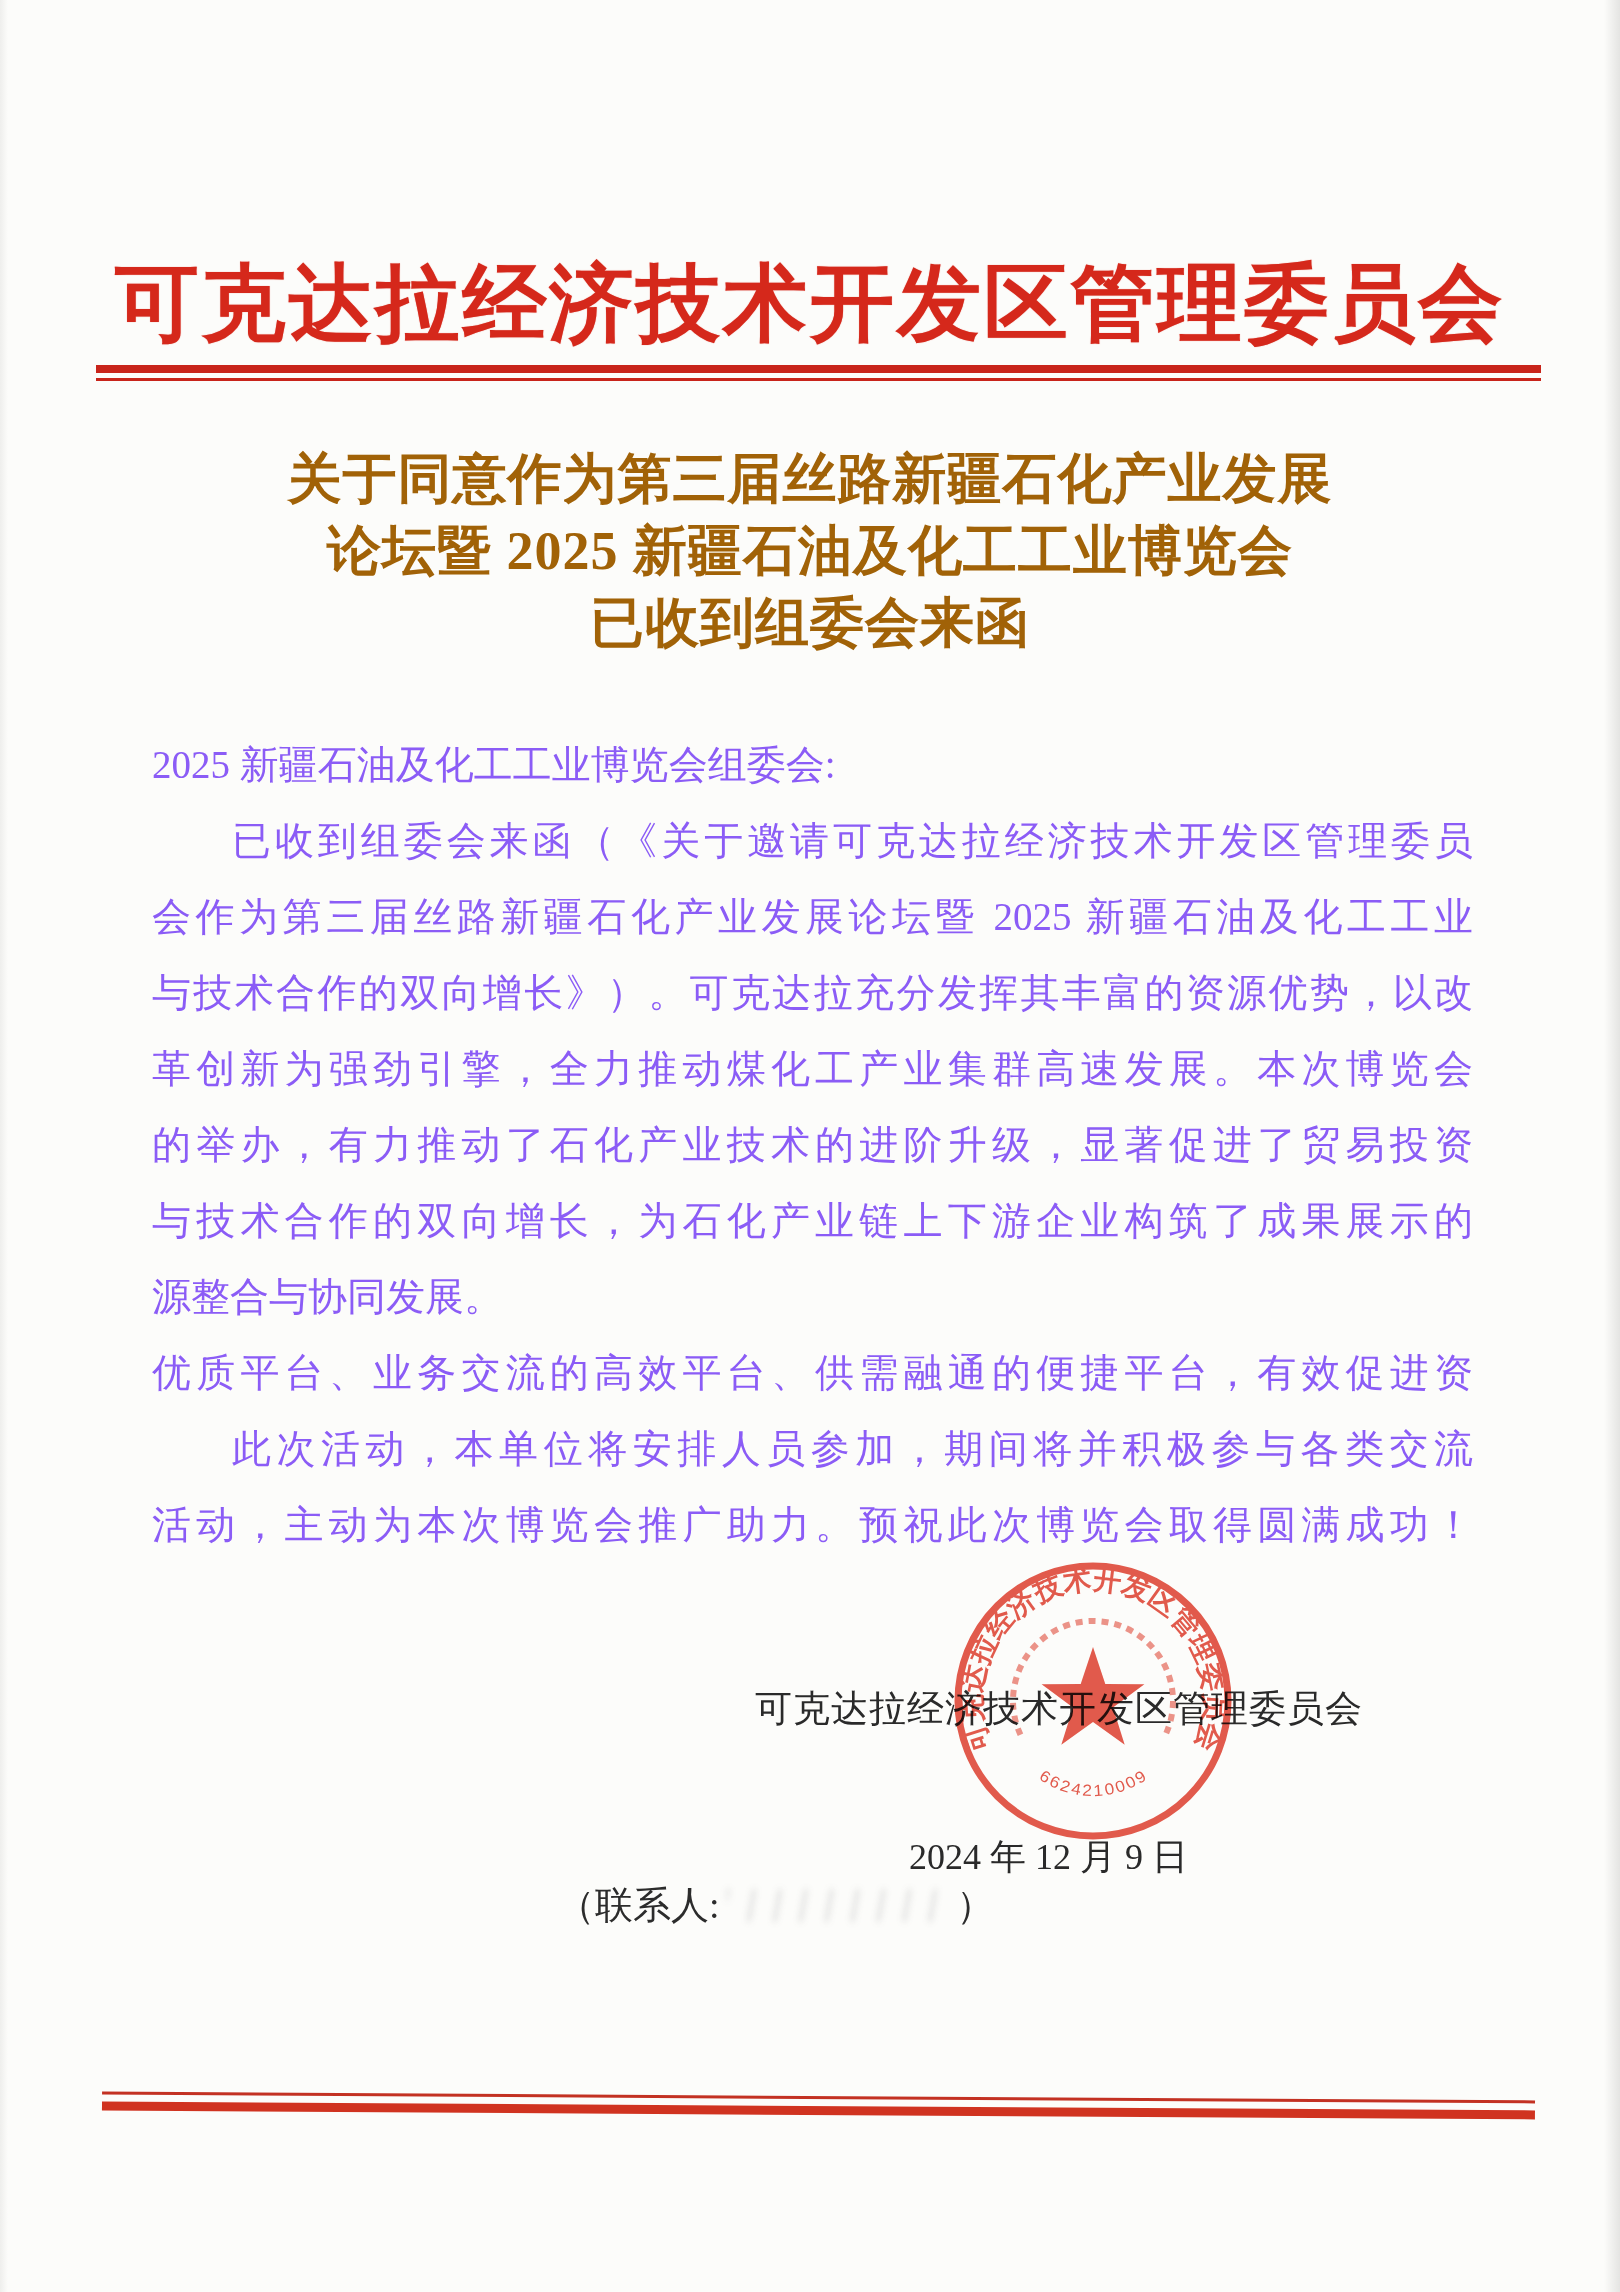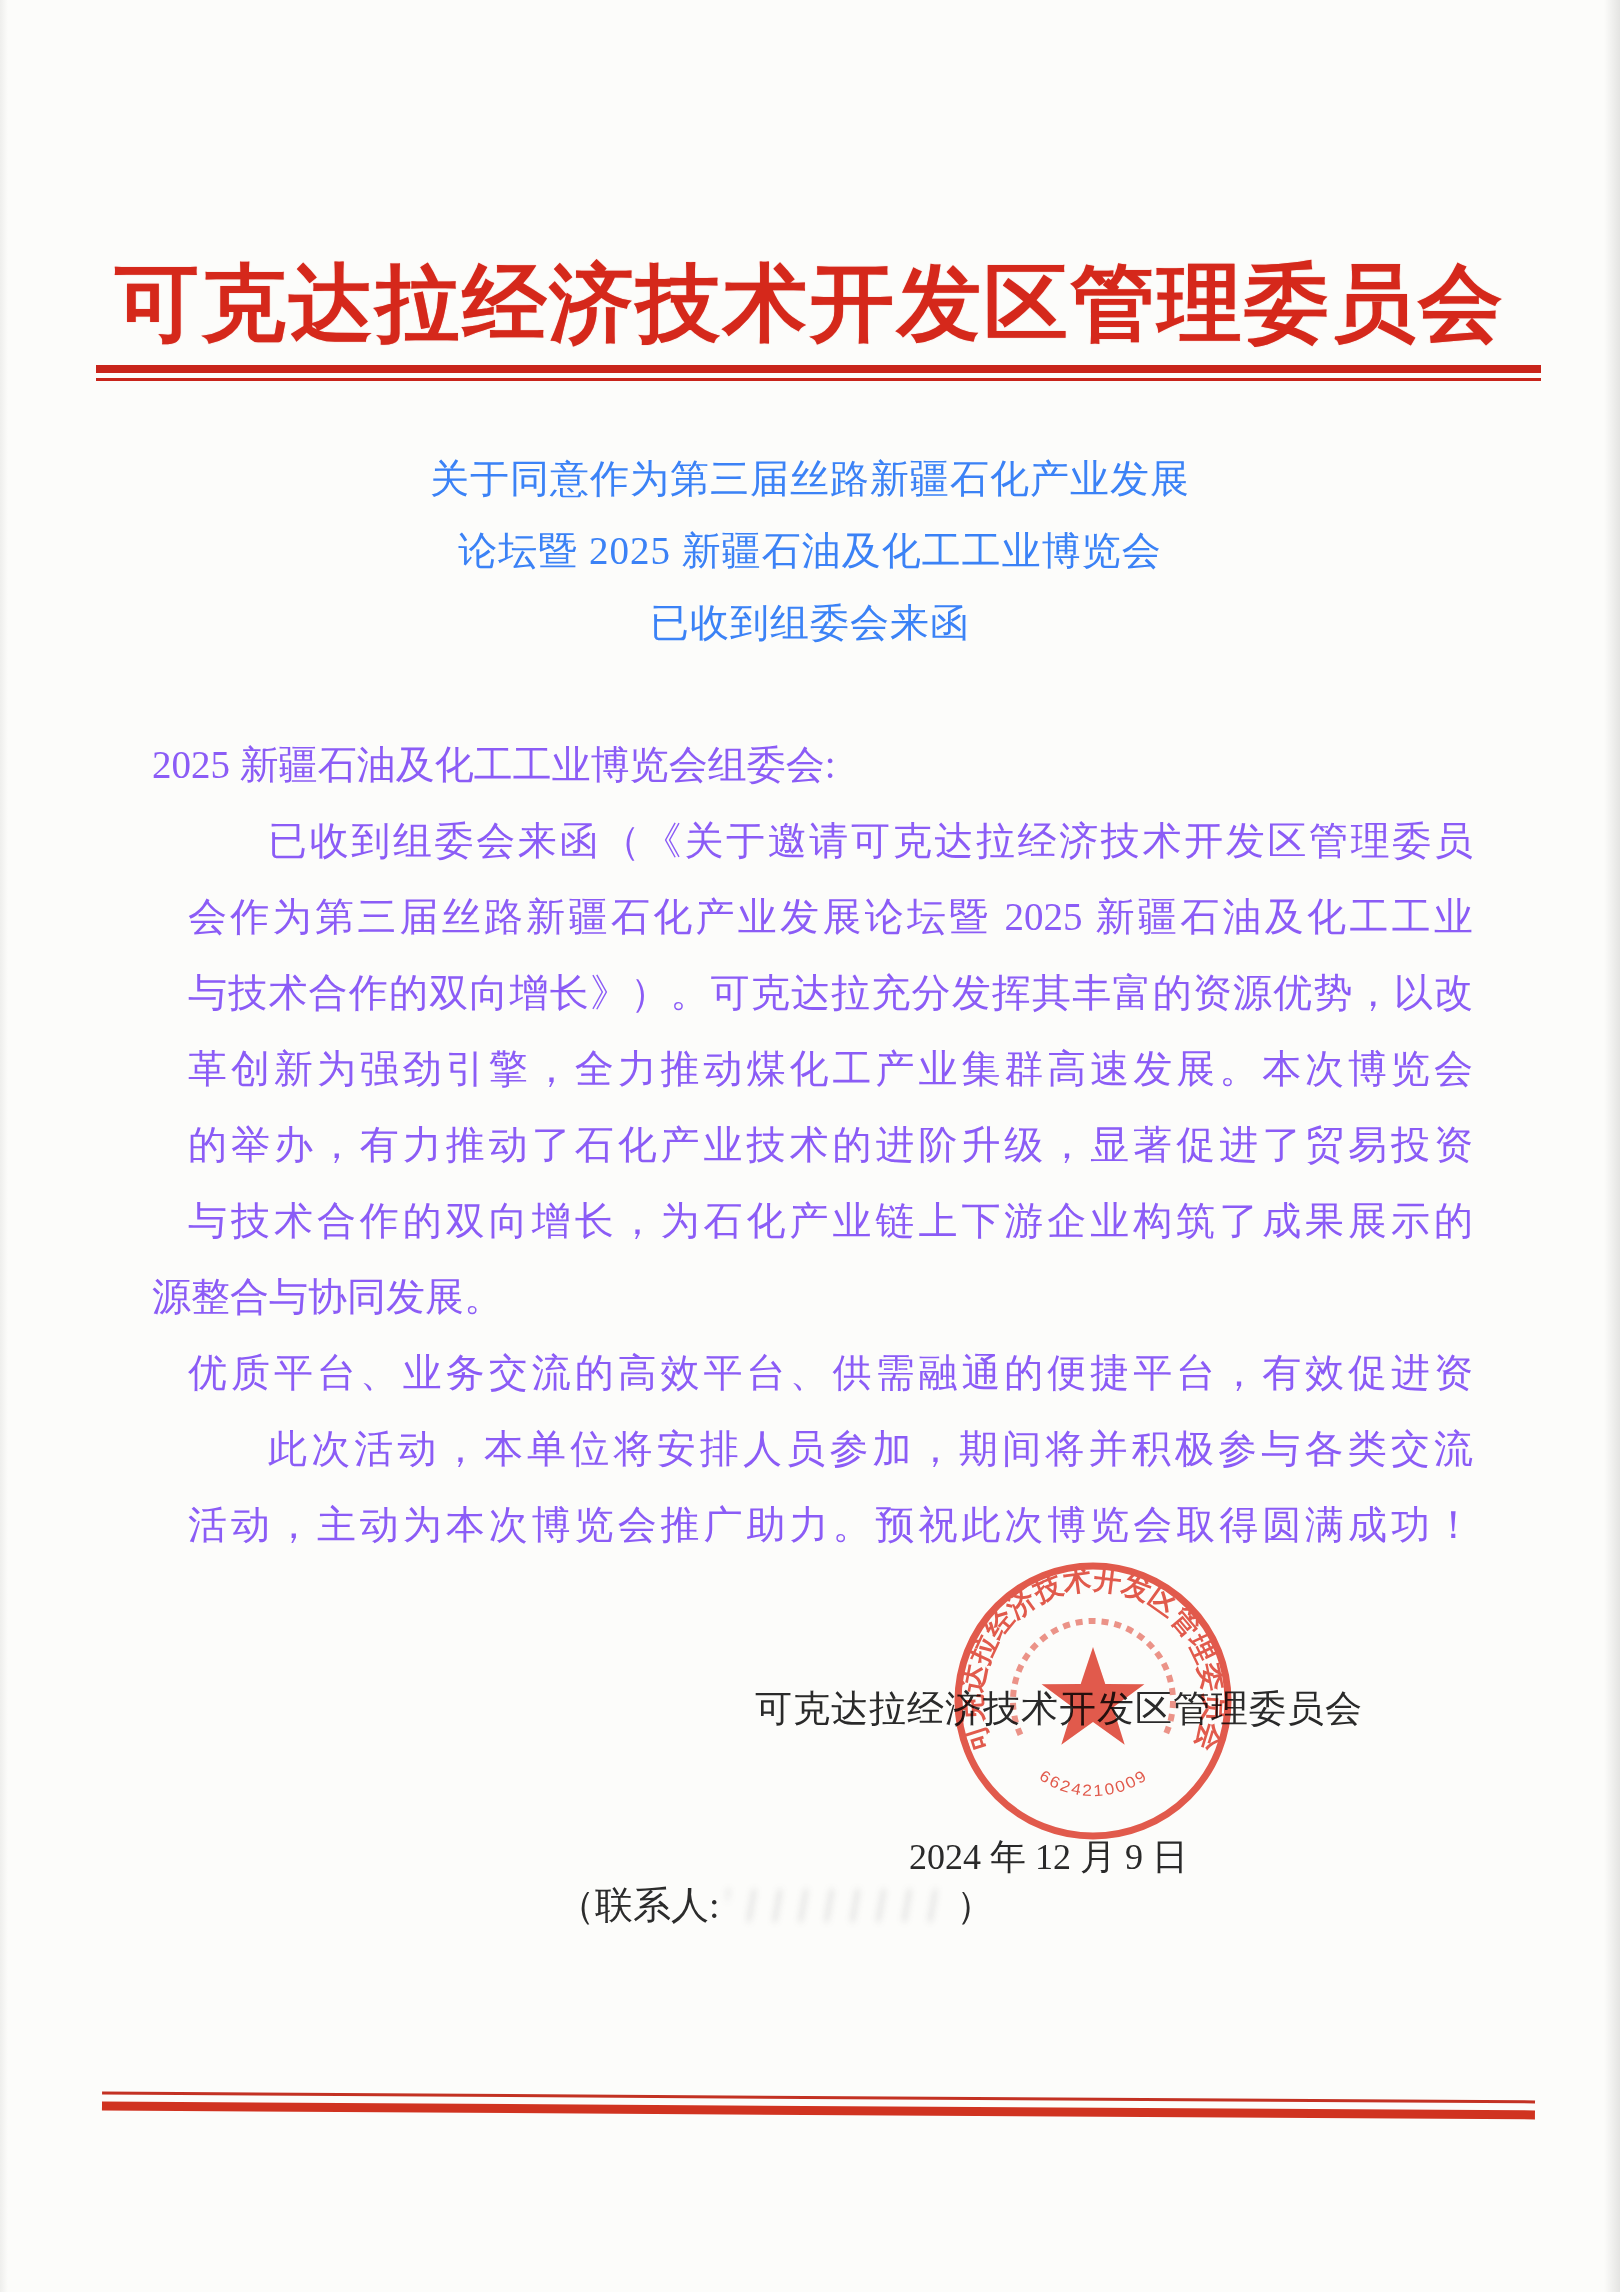--- a/index.html
+++ b/index.html
@@ -33,33 +33,33 @@
   .rule-top .thin{height:2.9px;background:#c8241a;}
 
   .rule-bottom{position:absolute;left:102px;top:2096px;width:1433px;transform:rotate(.35deg);}
   .rule-bottom .thin{height:2.9px;background:#c33122;}
   .rule-bottom .gap{height:6.9px;}
   .rule-bottom .thick{height:8.8px;background:#d03320;}
 
   .doc-title{
     position:absolute;left:0;top:443px;width:100%;
     text-align:center;
-    font-size:39px;font-weight:normal;
+    font-size:54px;font-weight:bold;
     line-height:72px;
-    color:#3b82f6;
+    color:#a16207;
     letter-spacing:1px;
   }
   .body-text{
     position:absolute;left:152px;top:727px;width:1321px;
     font-size:39px;
     line-height:76px;
     color:#8b5cf6;
   }
   .body-text .line{white-space:nowrap;}
-  .body-text .line.full{white-space:normal;text-align:justify;text-align-last:justify;margin-left:36px;}
+  .body-text .line.full{white-space:normal;text-align:justify;text-align-last:justify;}
   .body-text .indent{padding-left:80px;}
   .body-text .indent.full{padding-left:0;text-indent:80px;}
 
   .signature{
     position:absolute;left:755px;top:1684px;width:588px;
     font-size:37px;color:#2a2a2a;
     text-align:center;white-space:nowrap;
     letter-spacing:1px;
   }
   .sig-date{

